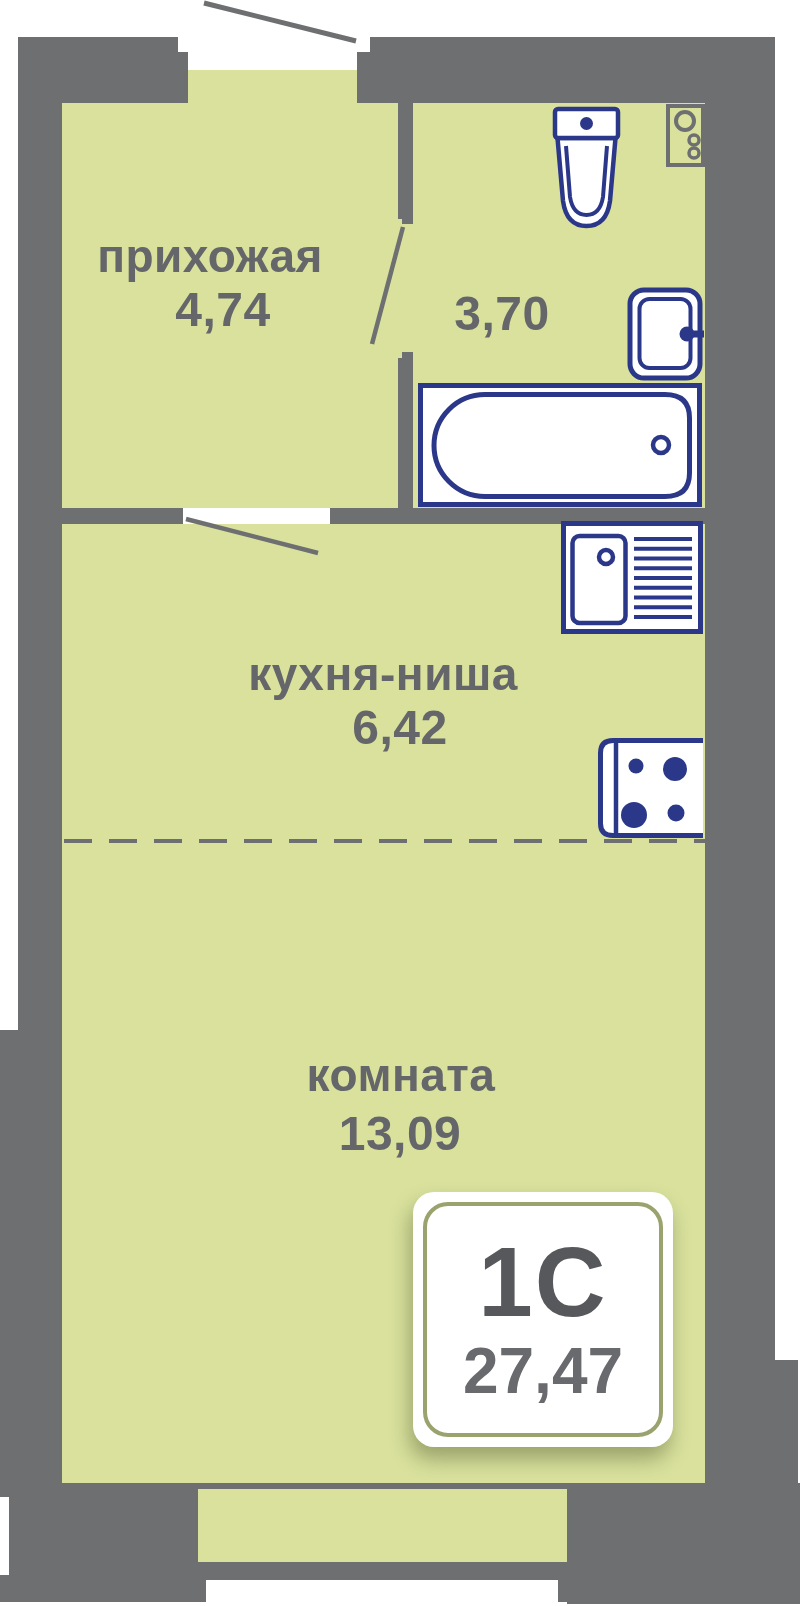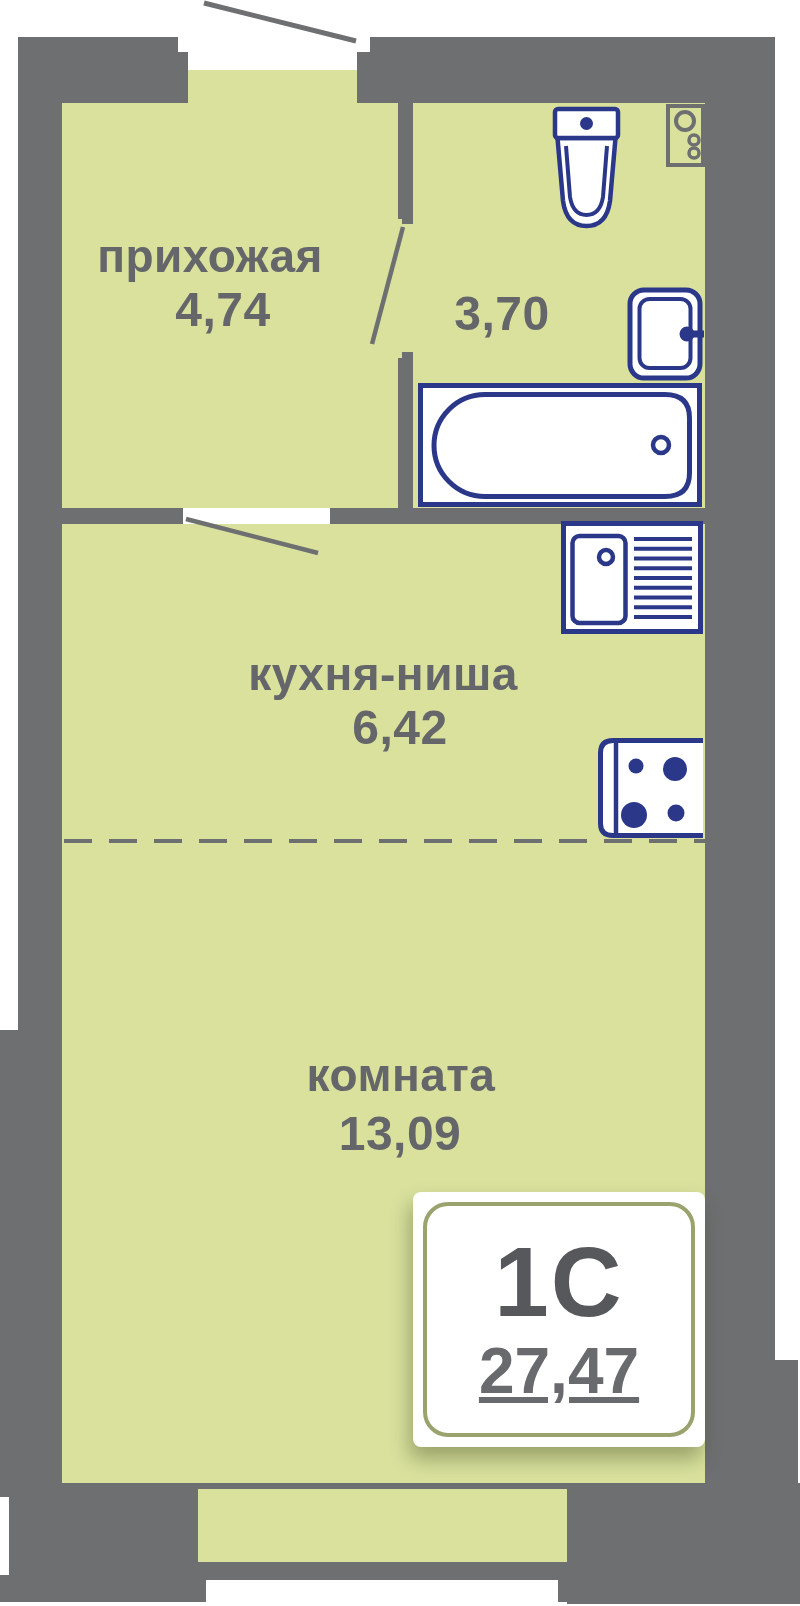--- a/index.html
+++ b/index.html
@@ -25,32 +25,32 @@
     color:var(--c-label-text);font-weight:600;letter-spacing:.5px;white-space:nowrap;
   }
   .room-name{font-size:46px;}
   .room-area{font-size:48px;}
   svg.overlay{position:absolute;left:0;top:0;}
   .fx{stroke:var(--c-fixture-blue);fill:#ffffff;}
   .fxn{stroke:var(--c-fixture-blue);fill:none;}
   .ff{fill:var(--c-fixture-blue);stroke:none;}
   .wx{stroke:var(--c-wall);fill:none;}
   .badge{
-    position:absolute;left:413px;top:1192px;width:292px;height:255px;
-    background:#ffffff;border-radius:8px;
+    position:absolute;left:413px;top:1192px;width:260px;height:255px;
+    background:#ffffff;border-radius:21px;
     box-shadow:-3px 12px 20px rgba(60,70,30,.40);
   }
   .badge-ring{
     position:absolute;inset:10px;border:4px solid var(--c-badge-ring);border-radius:25px;
   }
   .badge-content{
     position:absolute;inset:0;display:flex;flex-direction:column;align-items:center;justify-content:center;gap:10px;
   }
   .badge-type{font-size:98px;line-height:.95;font-weight:700;color:var(--c-badge-type-text);letter-spacing:2px;}
-  .badge-area{font-size:64px;line-height:1;font-weight:600;color:var(--c-badge-area-text);text-decoration:underline;}
+  .badge-area{font-size:64px;line-height:1;font-weight:600;color:var(--c-badge-area-text);}
 </style>
 </head>
 <body>
 
 <div class="stage">
 
   <div class="abs floor" style="left:62px;top:103px;width:643px;height:405px;"></div>
   <div class="abs floor" style="left:188px;top:70px;width:169px;height:33px;"></div>
   <div class="abs floor" style="left:62px;top:524px;width:643px;height:959px;"></div>
   <div class="abs floor" style="left:198px;top:1489px;width:369px;height:73px;"></div>

